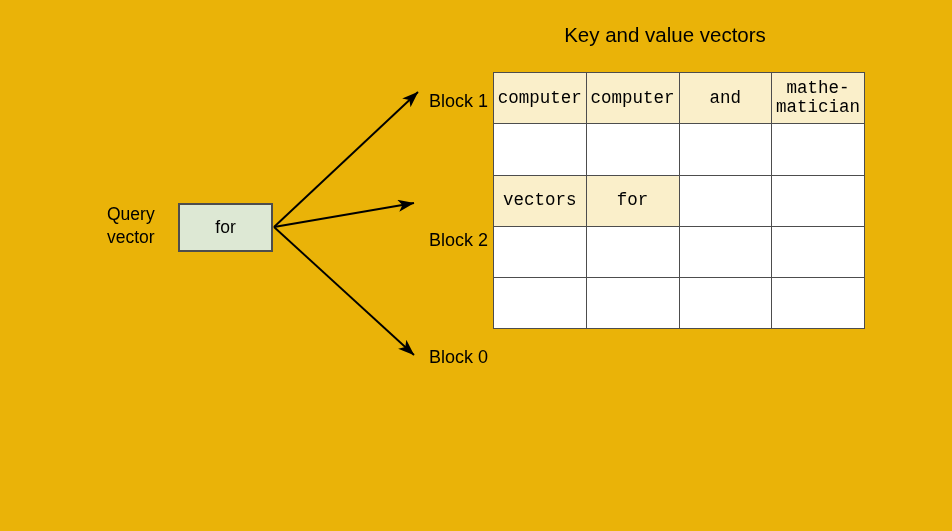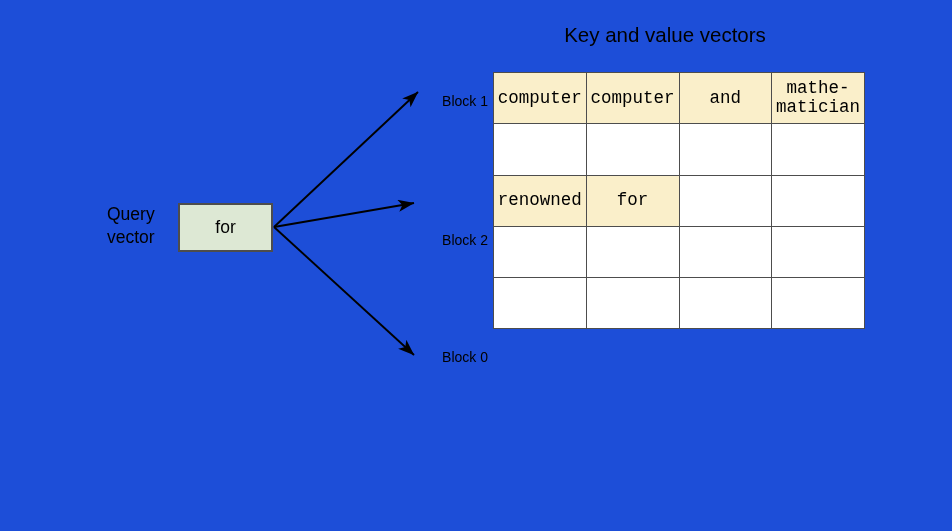--- a/index.html
+++ b/index.html
@@ -8,21 +8,21 @@
     background: #ffffff;
   }
   body {
     font-family: "Liberation Sans", sans-serif;
     color: #000000;
   }
   #canvas {
     position: relative;
     width: 952px;
     height: 531px;
-    background: #1d4ed8;
+    background: #eab308;
     overflow: hidden;
   }
 
   
   .diagram-title {
     position: absolute;
     left: 520px;
     top: 22px;
     width: 290px;
     text-align: center;
@@ -69,21 +69,21 @@
     left: 0;
     top: 0;
     width: 952px;
     height: 531px;
     pointer-events: none;
   }
 
   
   .block-label {
     position: absolute;
-    font-size: 14px;
+    font-size: 18px;
     line-height: 22px;
     color: #000000;
     white-space: nowrap;
     text-align: right;
     width: 70px;
   }
   .block-label.b1 { left: 418px; top: 90px; }
   .block-label.b2 { left: 418px; top: 192px; margin-top: 37px; }
   .block-label.b0 { left: 418px; top: 346px; }
 
@@ -159,21 +159,21 @@
           <td class="filled">and</td>
           <td class="filled wrap">mathe-<br>matician</td>
         </tr>
         <tr>
           <td></td>
           <td></td>
           <td></td>
           <td></td>
         </tr>
         <tr>
-          <td class="filled">renowned</td>
+          <td class="filled">vectors</td>
           <td class="filled">for</td>
           <td></td>
           <td></td>
         </tr>
         <tr>
           <td></td>
           <td></td>
           <td></td>
           <td></td>
         </tr>

